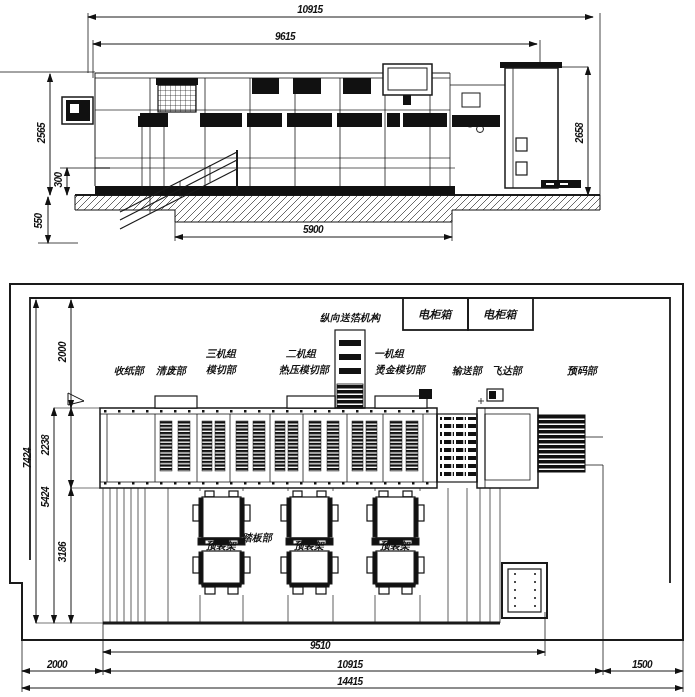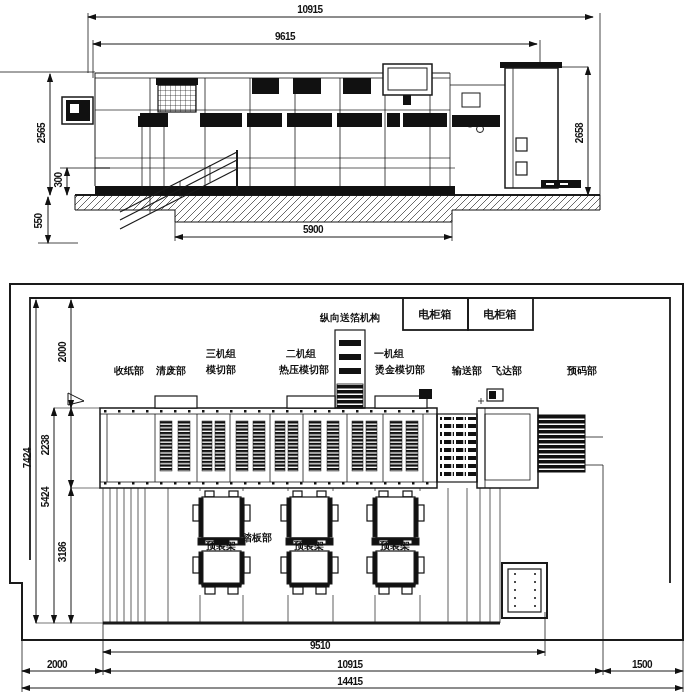--- a/index.html
+++ b/index.html
@@ -1,16 +1,16 @@
 <!DOCTYPE html>
 <html><head>
 <meta charset="utf-8">
 <style>
   html,body{margin:0;padding:0;background:#fff;}
-  .page{width:695px;height:697px;background:#fff;position:relative;overflow:hidden;}
+  .page{width:695px;height:697px;background:#fff;position:relative;overflow:hidden;font-style:italic;}
   svg{display:block;}
   text{font-family:"Liberation Sans","DejaVu Sans",sans-serif;fill:#111;}
   .dim{font-size:10px;font-weight:bold;letter-spacing:-0.5px;}
   .lbl{font-size:11px;font-weight:bold;}
   .lbl-s{font-size:10px;font-weight:bold;}
 </style>
 </head>
 <body>
 
 <div class="page">

